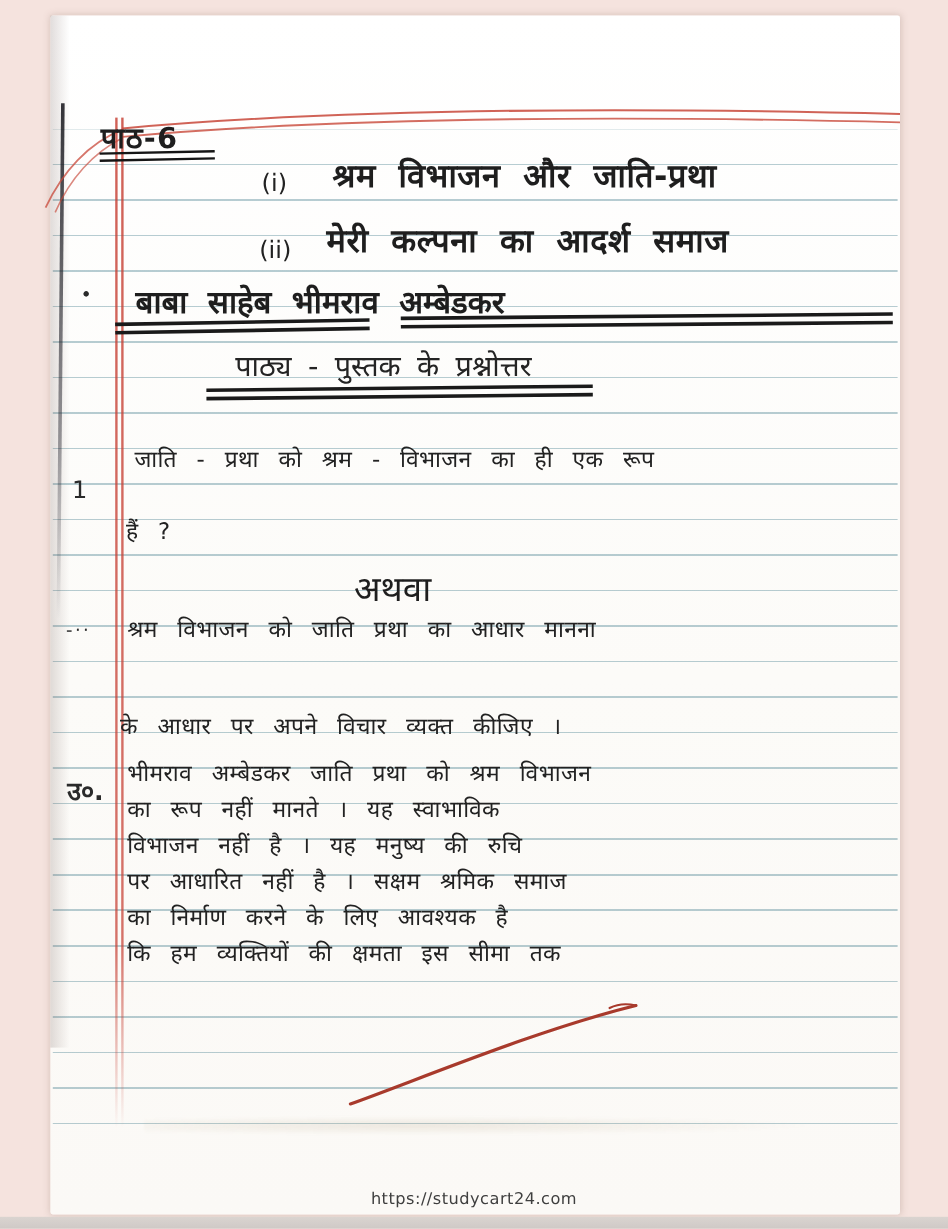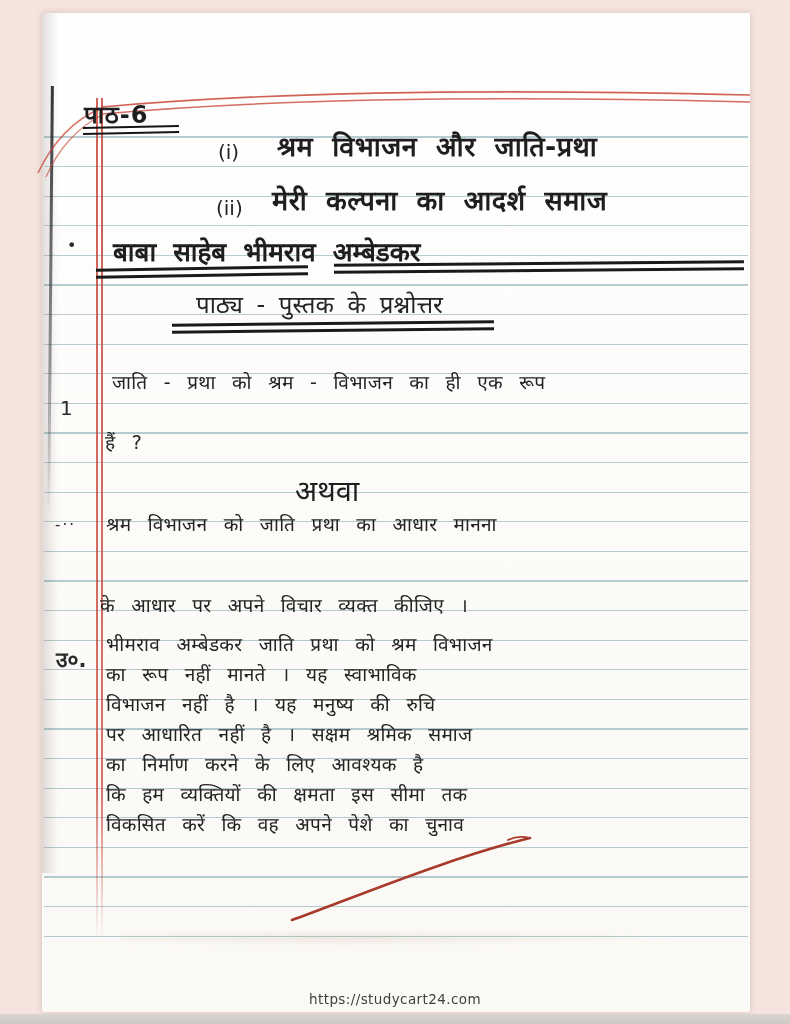--- a/index.html
+++ b/index.html
@@ -129,21 +129,20 @@
   <div class="hw body-line aq1">श्रम विभाजन को जाति प्रथा का आधार मानना</div>
   <div class="hw body-line aq3">के आधार पर अपने विचार व्यक्त कीजिए ।</div>
 
   <span class="hw margin-mark ansmark">उ०.</span>
   <div class="hw body-line an0">भीमराव अम्बेडकर जाति प्रथा को श्रम विभाजन</div>
   <div class="hw body-line an2">विभाजन नहीं है । यह मनुष्य की रुचि</div>
   <div class="hw body-line an1">का रूप नहीं मानते । यह स्वाभाविक</div>
   <div class="hw body-line an3">पर आधारित नहीं है । सक्षम श्रमिक समाज</div>
   <div class="hw body-line an4">का निर्माण करने के लिए आवश्यक है</div>
   <div class="hw body-line an5">कि हम व्यक्तियों की क्षमता इस सीमा तक</div>
-  <div class="hw body-line an6">विकसित करें कि वह अपने पेशे का चुनाव</div>
 
   <svg class="tick-svg" width="280" height="110" viewBox="0 0 280 110">
     <path d="M14,98 C70,78 170,36 252,16" fill="none" stroke="#a83a2c" stroke-width="2.6" stroke-linecap="round"></path>
     <path d="M252,16 C244,14 236,15 230,18" fill="none" stroke="#a83a2c" stroke-width="1.8" stroke-linecap="round"></path>
   </svg>
 
   <div class="watermark">https://studycart24.com</div>
   <div class="bottom-strip"></div>
 
 </div>

